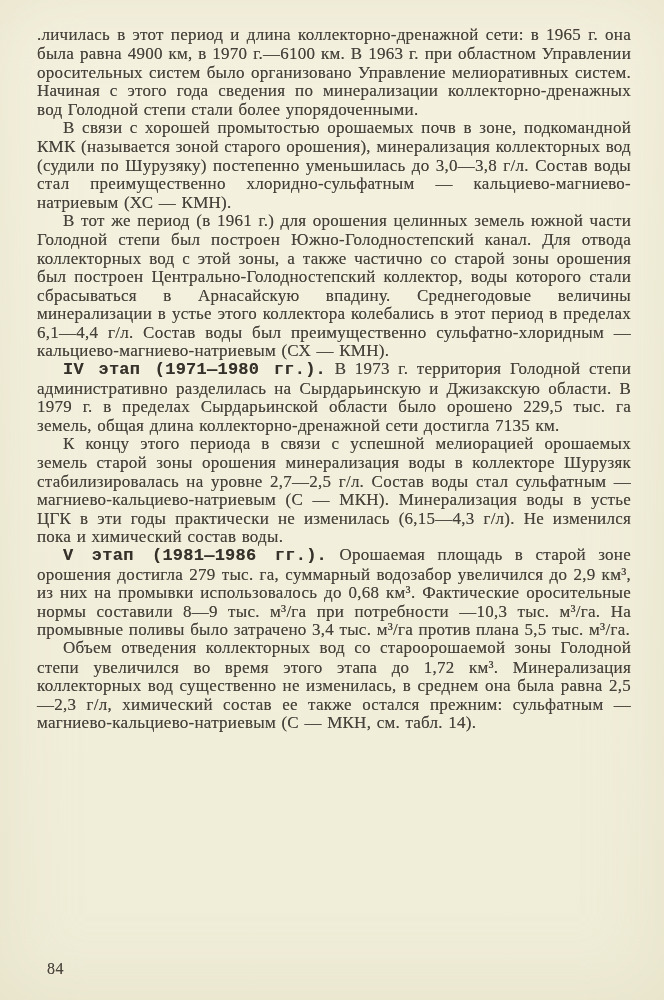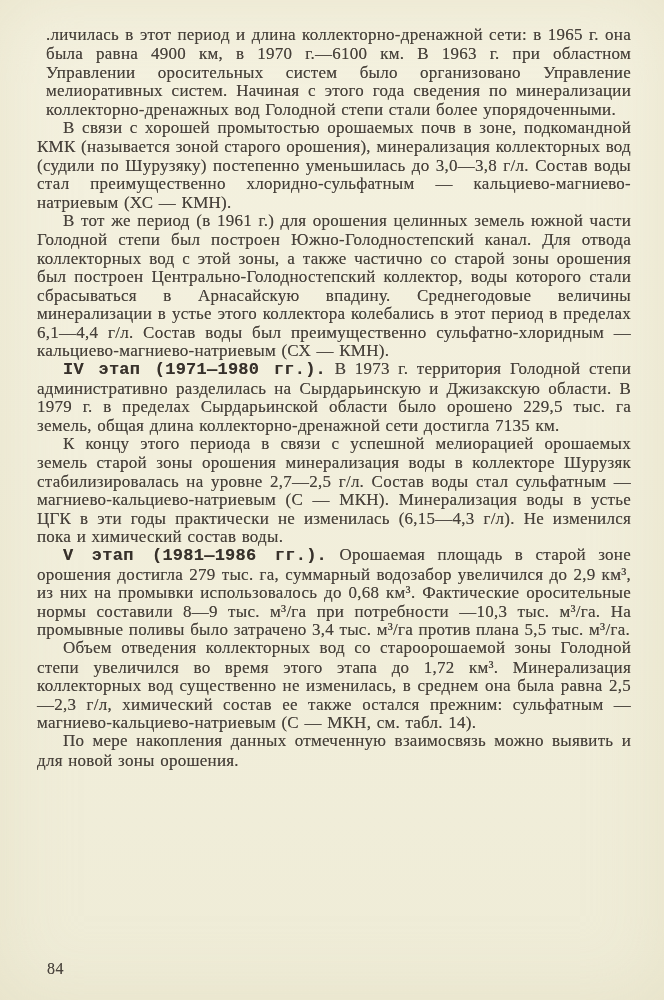--- a/index.html
+++ b/index.html
@@ -28,21 +28,20 @@
     word-spacing: 1px;
     text-shadow: 0 0 0.5px rgba(62, 55, 48, 0.55);
   }
   .para {
     margin: 0;
     padding: 0;
     text-indent: 26px;
   }
   .para.no-indent {
     text-indent: 0;
-    margin-left: 9px;
   }
   .lead {
     font-weight: bold;
     color: #37312b;
     font-family: Liberation Mono, monospace;
   }
   .page-number {
     position: absolute;
     left: 47px;
     top: 960px;
@@ -68,19 +67,18 @@
 
     <p class="para"><b class="lead">IV этап (1971—1980 гг.).</b><span> В 1973 г. территория Голодной степи административно разделилась на Сырдарьинскую и Джизакскую области. В 1979 г. в пределах Сырдарьинской области было орошено 229,5 тыс. га земель, общая длина коллекторно-дренажной сети достигла 7135 км.</span></p>
 
 
     <p class="para"><b class="lead"></b><span>К концу этого периода в связи с успешной мелиорацией орошаемых земель старой зоны орошения минерализация воды в коллекторе Шурузяк стабилизировалась на уровне 2,7—2,5 г/л. Состав воды стал сульфатным — магниево-кальциево-натриевым (С — МКН). Минерализация воды в устье ЦГК в эти годы практически не изменилась (6,15—4,3 г/л). Не изменился пока и химический состав воды.</span></p>
 
     <p class="para"><b class="lead">V этап (1981—1986 гг.).</b><span> Орошаемая площадь в старой зоне орошения достигла 279 тыс. га, суммарный водозабор увеличился до 2,9 км³, из них на промывки использовалось до 0,68 км³. Фактические оросительные нормы составили 8—9 тыс. м³/га при потребности —10,3 тыс. м³/га. На промывные поливы было затрачено 3,4 тыс. м³/га против плана 5,5 тыс. м³/га.</span></p>
 
     <p class="para"><b class="lead"></b><span>Объем отведения коллекторных вод со староорошаемой зоны Голодной степи увеличился во время этого этапа до 1,72 км³. Минерализация коллекторных вод существенно не изменилась, в среднем она была равна 2,5—2,3 г/л, химический состав ее также остался прежним: сульфатным — магниево-кальциево-натриевым (С — МКН, см. табл. 14).</span></p>
 
-    <p class="para"><b class="lead"></b><span>По мере накопления данных отмеченную взаимосвязь можно выявить и для новой зоны орошения.</span></p>
 
   </div>
 
   <div class="page-number">84</div>
 
 </div>
 
 </body></html>

